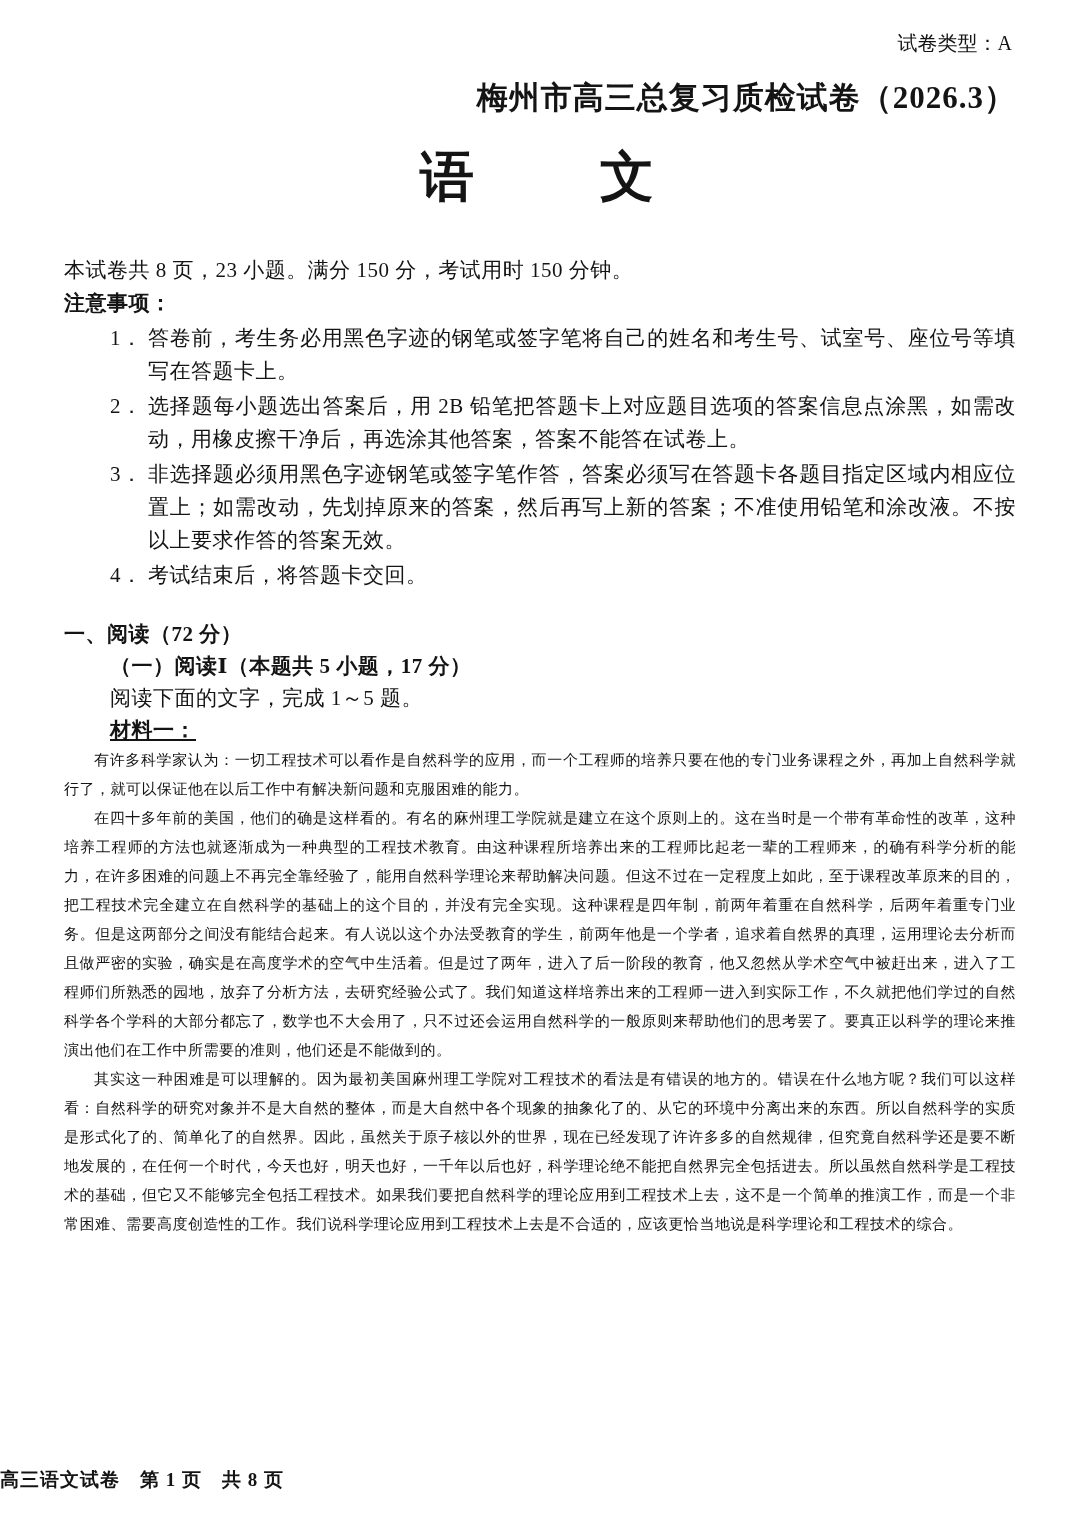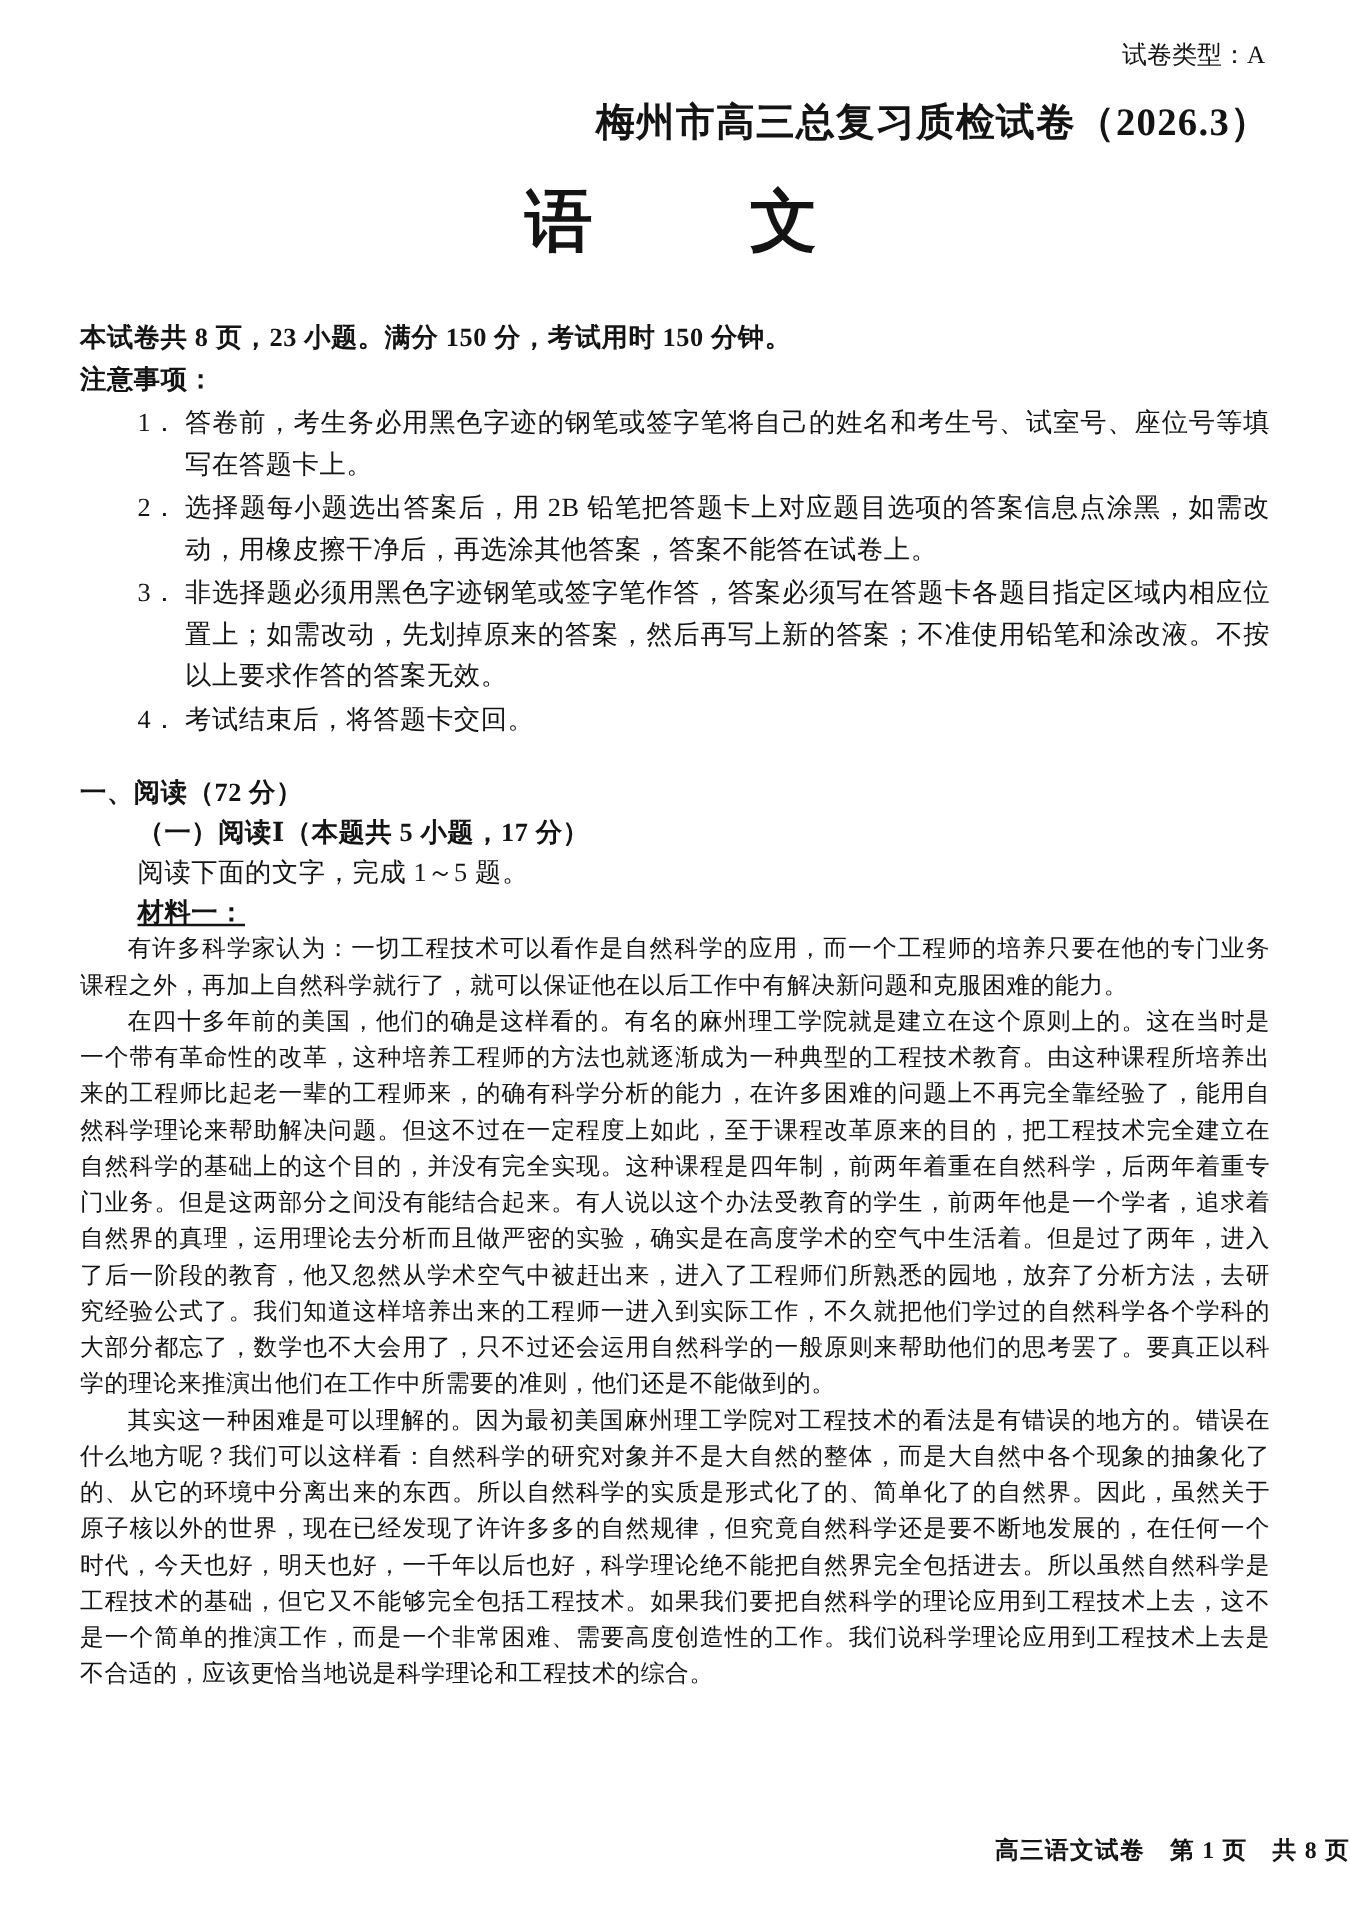--- a/index.html
+++ b/index.html
@@ -35,21 +35,20 @@
     font-size: 54px;
     font-weight: bold;
     margin-top: 22px;
     letter-spacing: 6px;
   }
   .exam-info {
     font-size: 21px;
     line-height: 33px;
     margin-top: 40px;
     letter-spacing: 0.5px;
-    font-weight: bold;
   }
   .notice-heading {
     font-size: 21px;
     line-height: 33px;
     font-weight: bold;
     letter-spacing: 0.5px;
   }
   .notice-item {
     display: flex;
     font-size: 21px;
@@ -82,33 +81,32 @@
   }
   .material-heading {
     font-size: 21px;
     line-height: 32px;
     font-weight: bold;
     padding-left: 46px;
     letter-spacing: 0.5px;
     text-decoration: underline;
   }
   .material-paragraph {
-    font-size: 19px;
+    font-size: 15px;
     line-height: 29px;
     text-align: justify;
     text-indent: 2em;
     letter-spacing: 0.5px;
-    font-family: Liberation Mono, monospace;
   }
   .page-footer {
     position: absolute;
     left: 0;
     bottom: 34px;
     width: 100%;
-    text-align: right;
+    text-align: left;
     font-size: 19px;
     font-weight: bold;
     letter-spacing: 1px;
   }
 </style>
 </head>
 <body>
 
 <div class="page">
 

